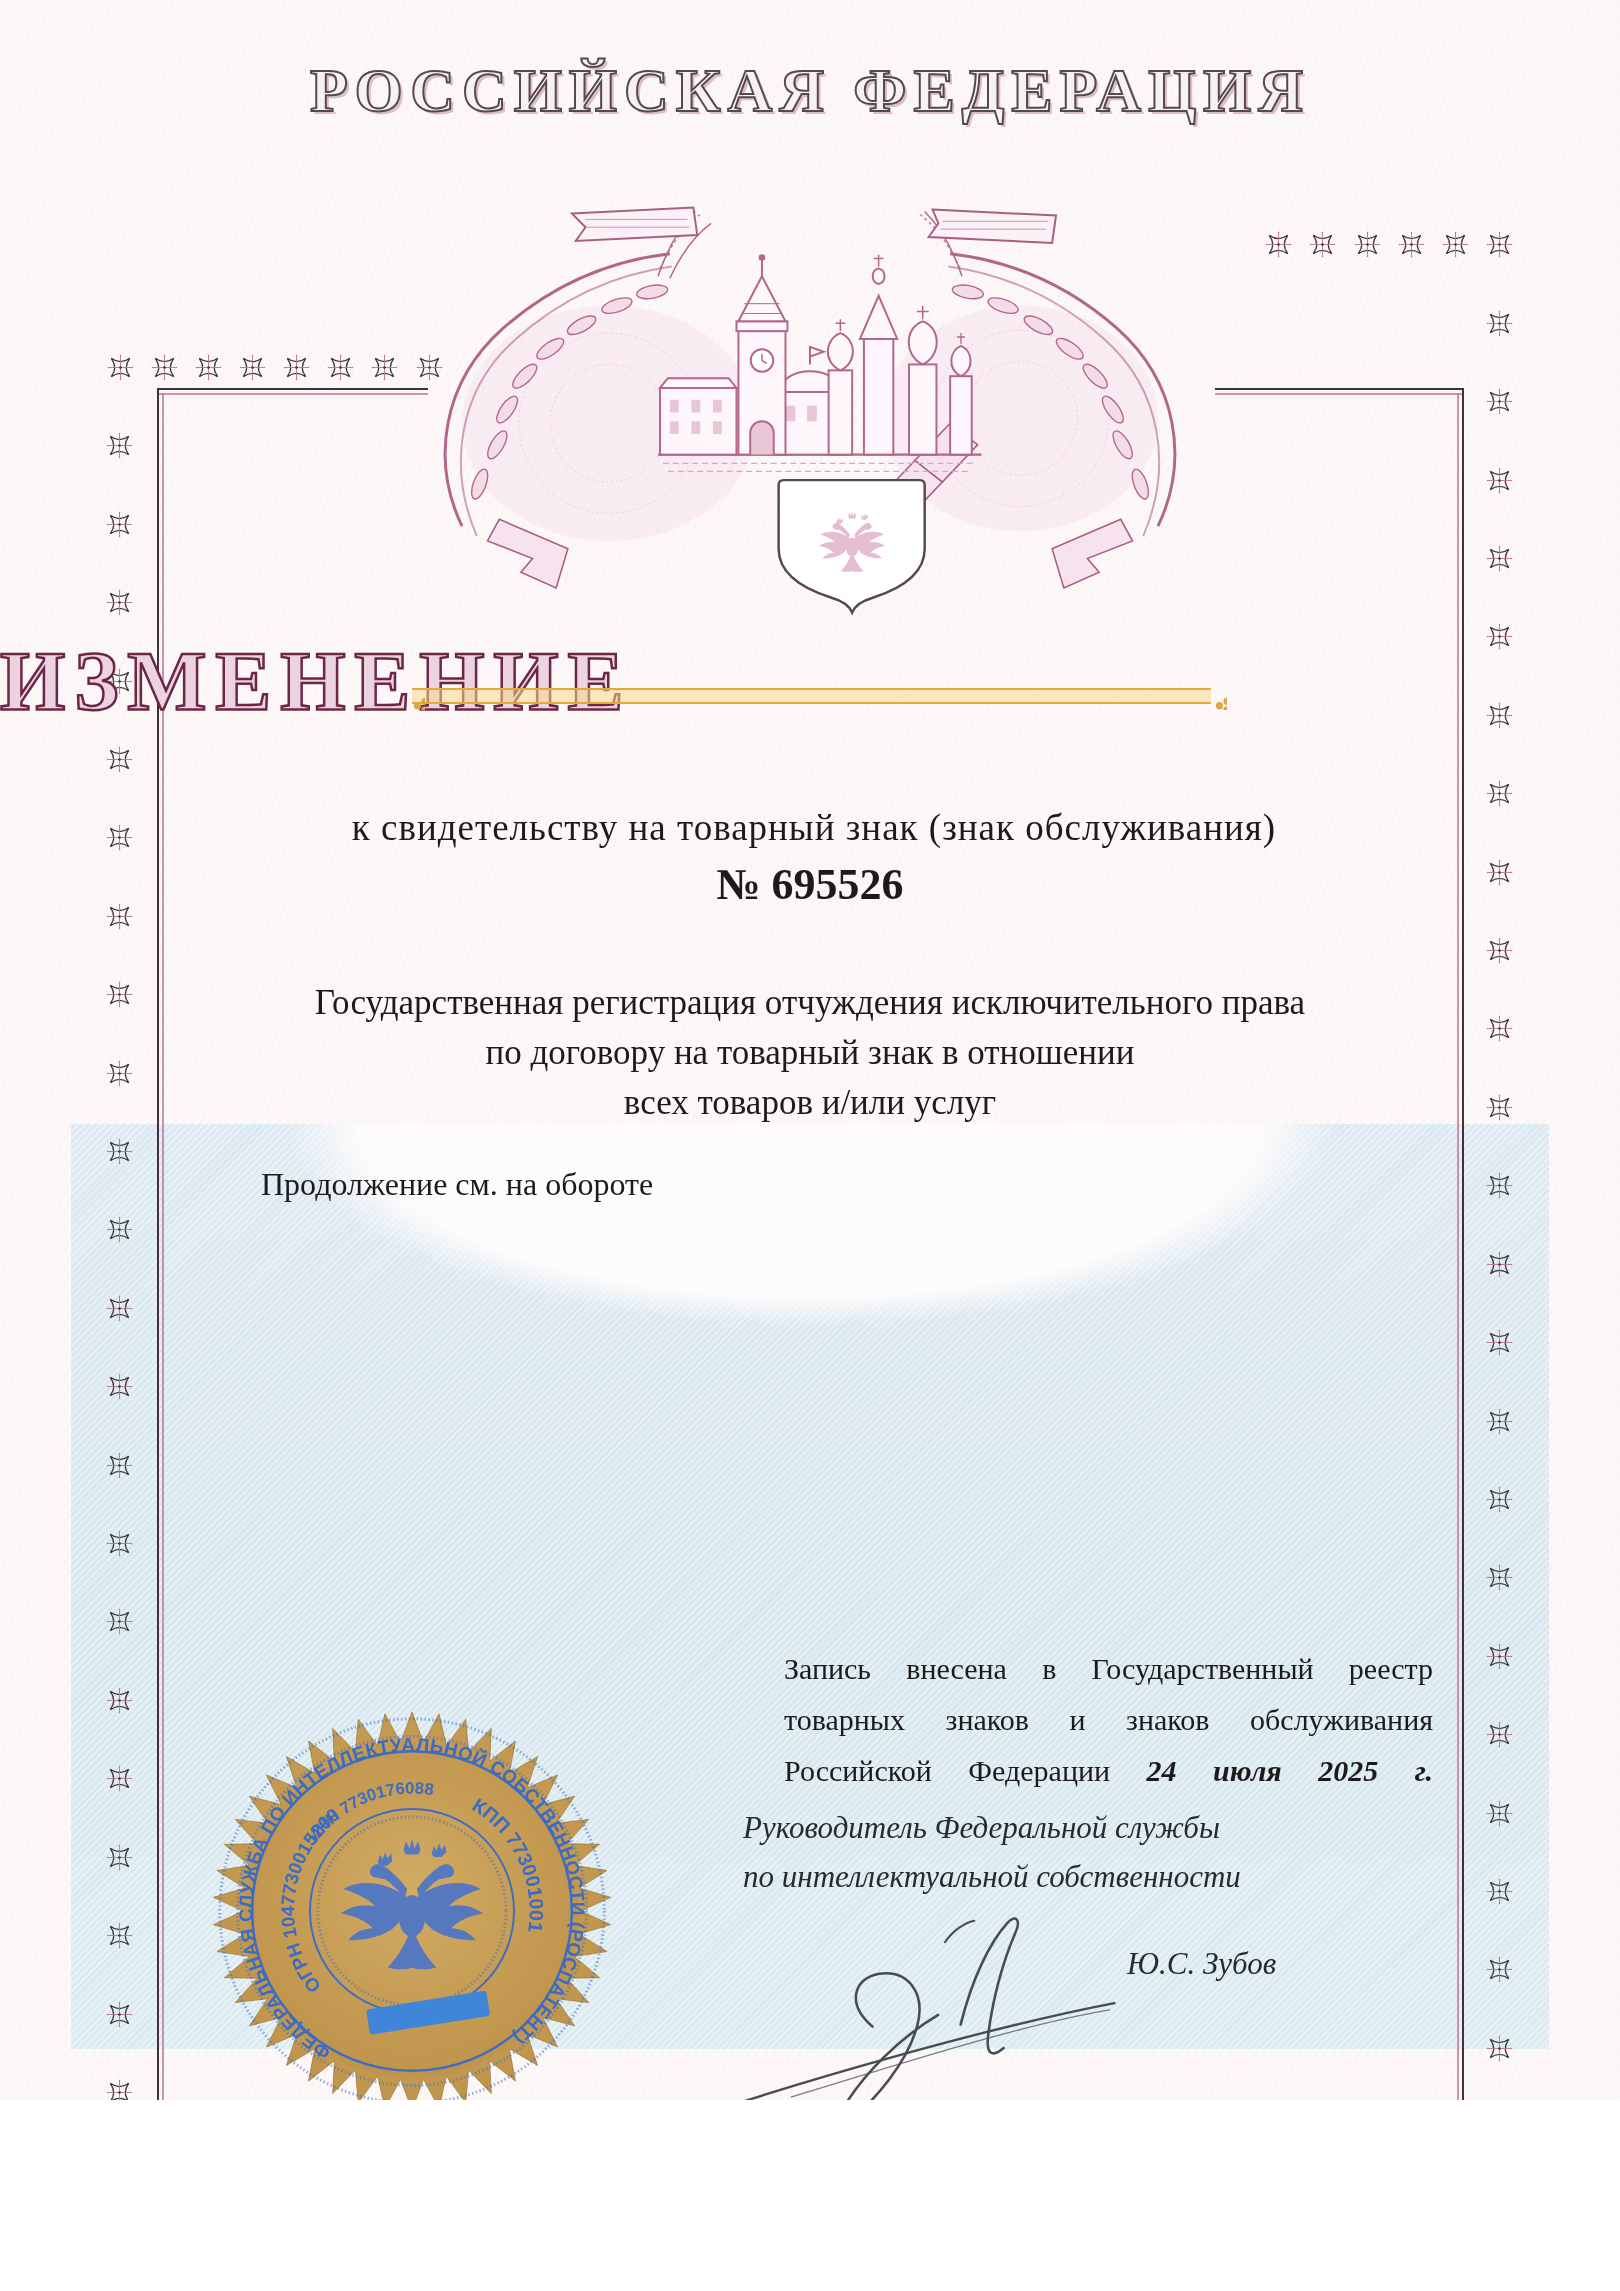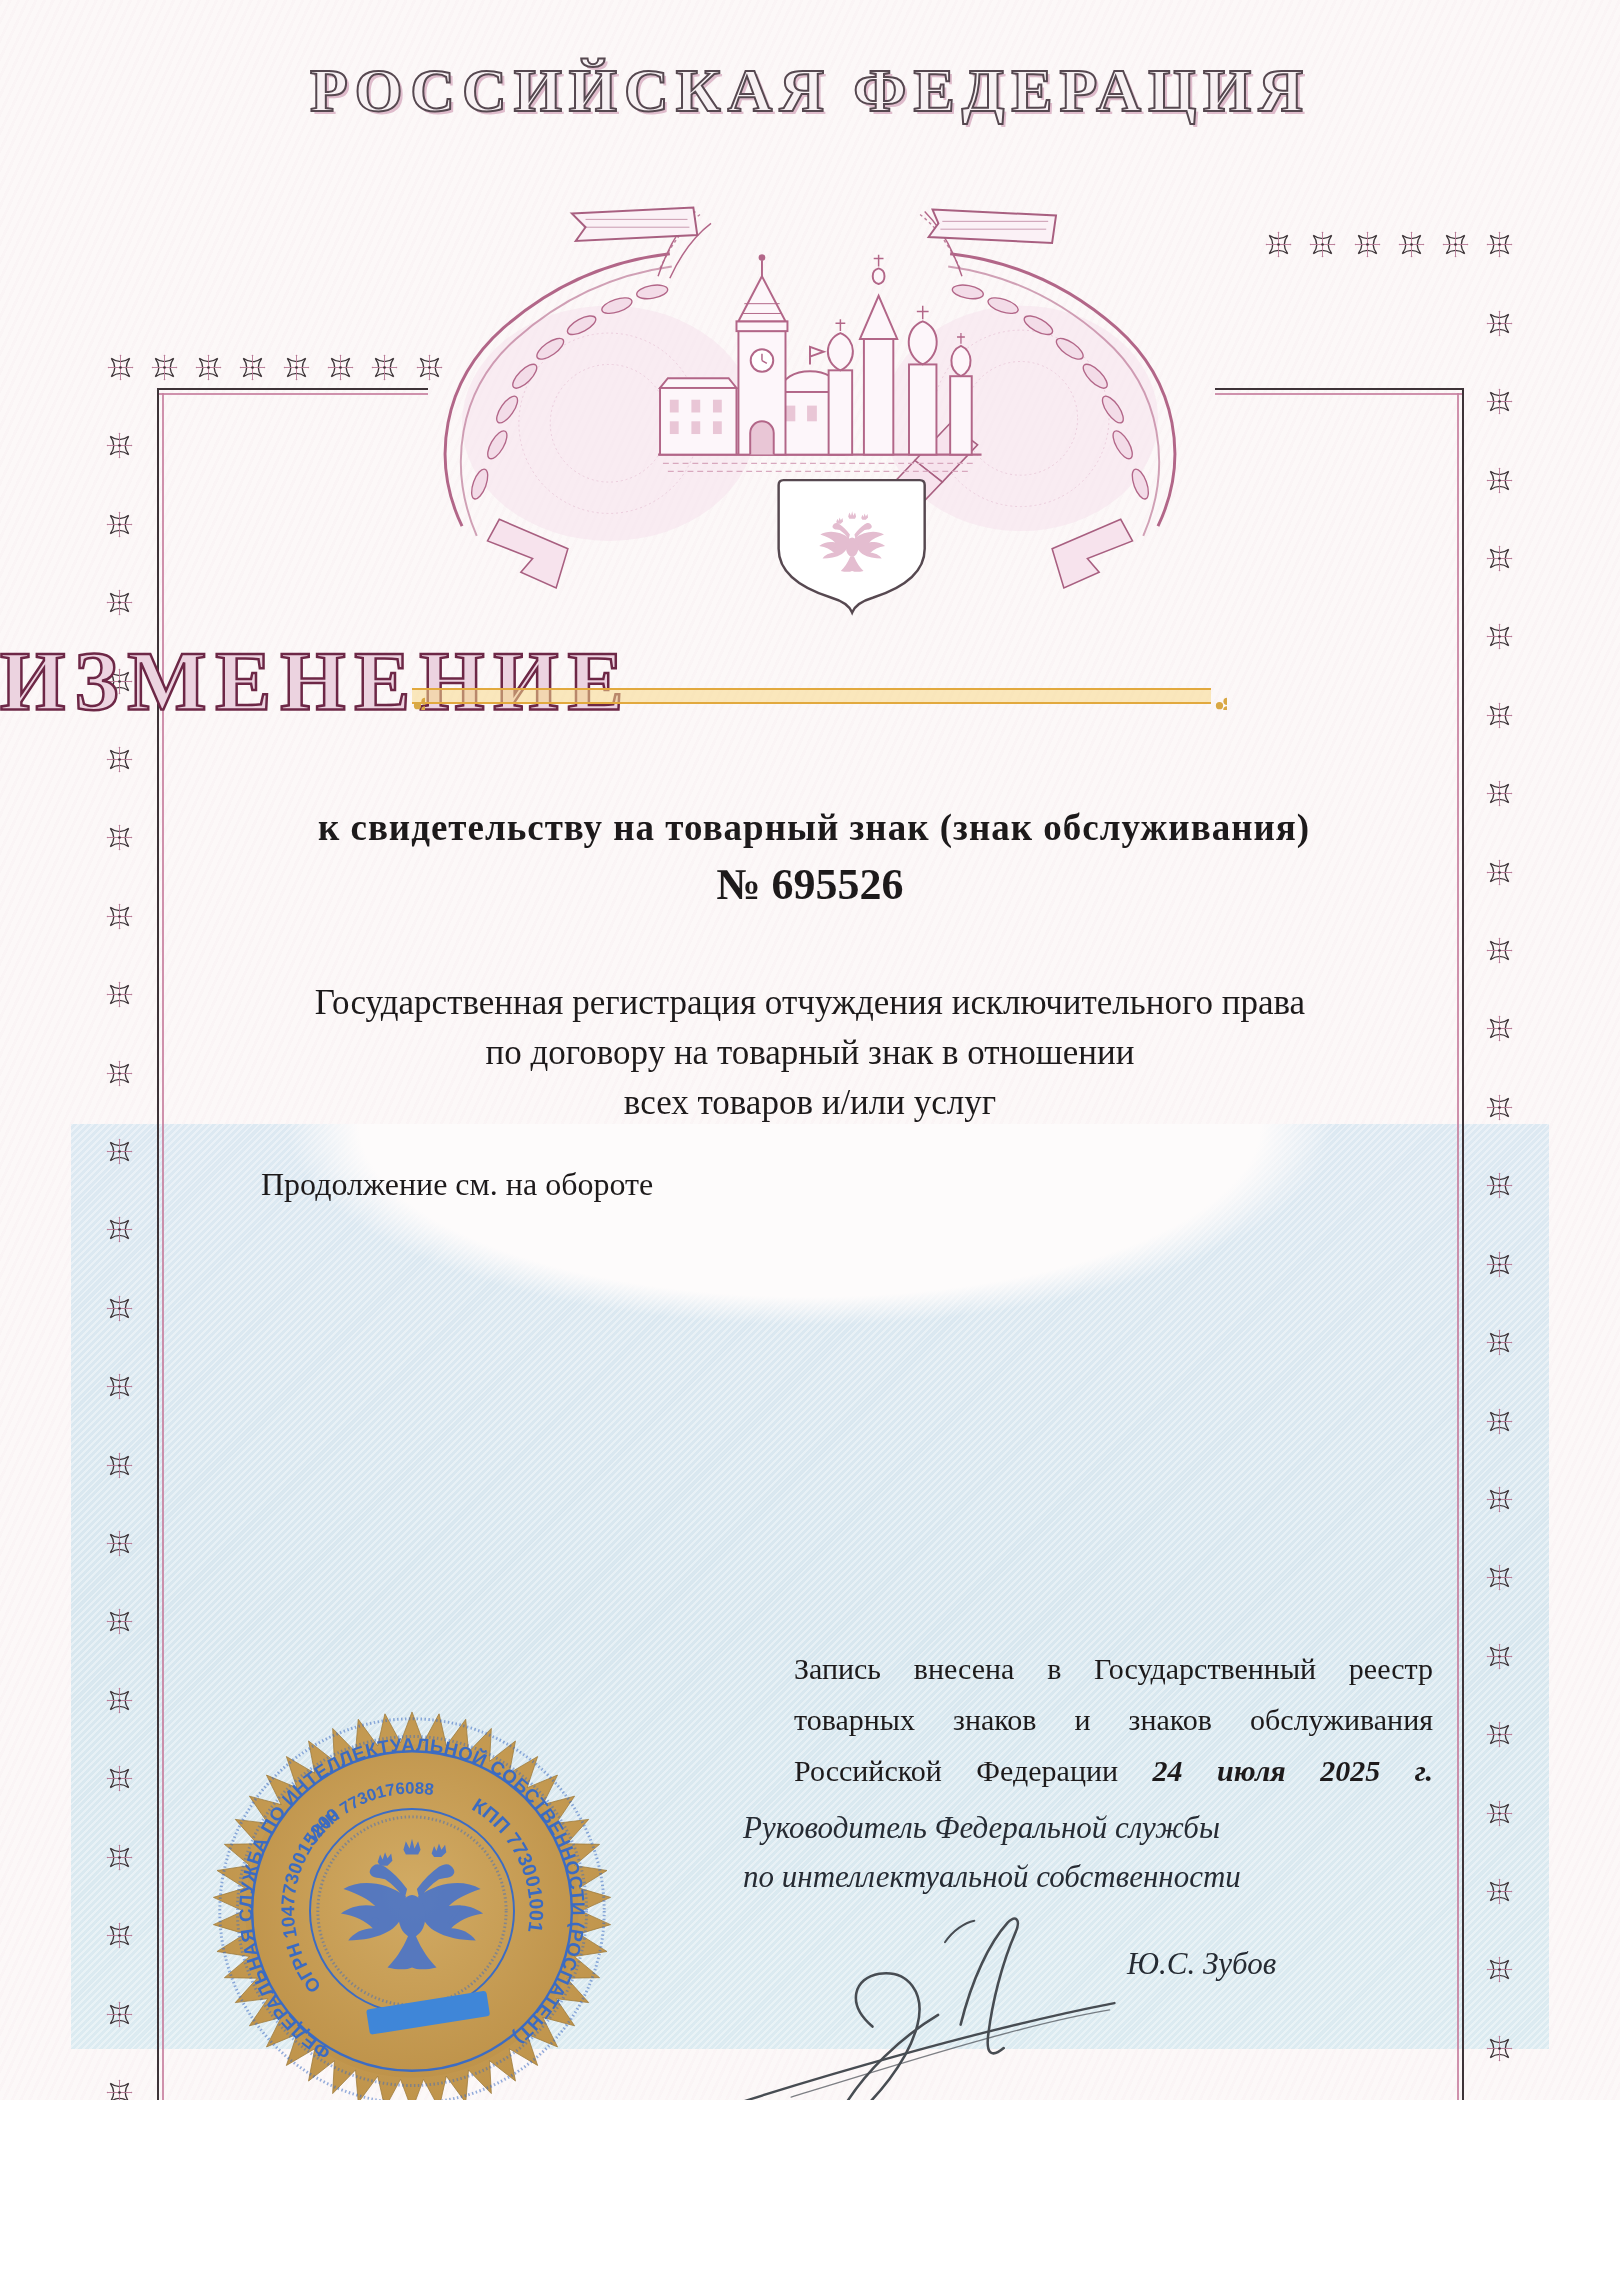--- a/index.html
+++ b/index.html
@@ -42,30 +42,30 @@
     color:#ecd3e0;-webkit-text-stroke:2.5px #6d2746;
   }
   .izm-band{
     position:absolute;z-index:2;left:412px;width:799px;top:65px;height:15.7px;
     background:rgba(247,216,138,.55);
     border-top:2.9px solid #e2a93e;border-bottom:2.9px solid #e2a93e;
     box-sizing:border-box;
   }
   .rosette{position:absolute;z-index:3;width:29px;height:29px;color:#d9a844;}
   .subtitle{position:absolute;top:806px;left:8px;right:0;text-align:center;
-    font-size:37px;font-weight:bold;letter-spacing:1px;}
+    font-size:37px;font-weight:normal;letter-spacing:1px;}
   .cert-num{position:absolute;top:859px;left:0;right:0;text-align:center;
     font-size:44px;font-weight:bold;}
   .reg-par{position:absolute;top:978px;left:0;right:0;text-align:center;
     font-size:35px;font-weight:normal;line-height:50px;}
   .cont-note{position:absolute;top:1166px;left:261px;font-size:32px;}
   
   .record{position:absolute;left:784px;top:1643px;width:649px;
     font-size:30px;line-height:51px;}
-  .record .jline{text-align:justify;text-align-last:justify;margin-left:10px;}
+  .record .jline{text-align:justify;text-align-last:justify;}
   .record .date{font-weight:bold;font-style:italic;}
   .signer{position:absolute;left:743px;top:1803px;font-style:italic;
     font-size:31px;line-height:49px;color:#262b33;}
   .sig-name{position:absolute;left:1127px;top:1946px;font-style:italic;
     font-size:31px;color:#262b33;}
   .signature{position:absolute;left:698px;top:1909px;width:441px;height:240px;}
   .seal{position:absolute;left:209px;top:1708px;width:406px;height:406px;}
   .seal text{font-family:"Liberation Sans", sans-serif;font-weight:bold;fill:#3b6bc2;}
   .hidden-defs{position:absolute;width:0;height:0;overflow:hidden;}
 </style>

